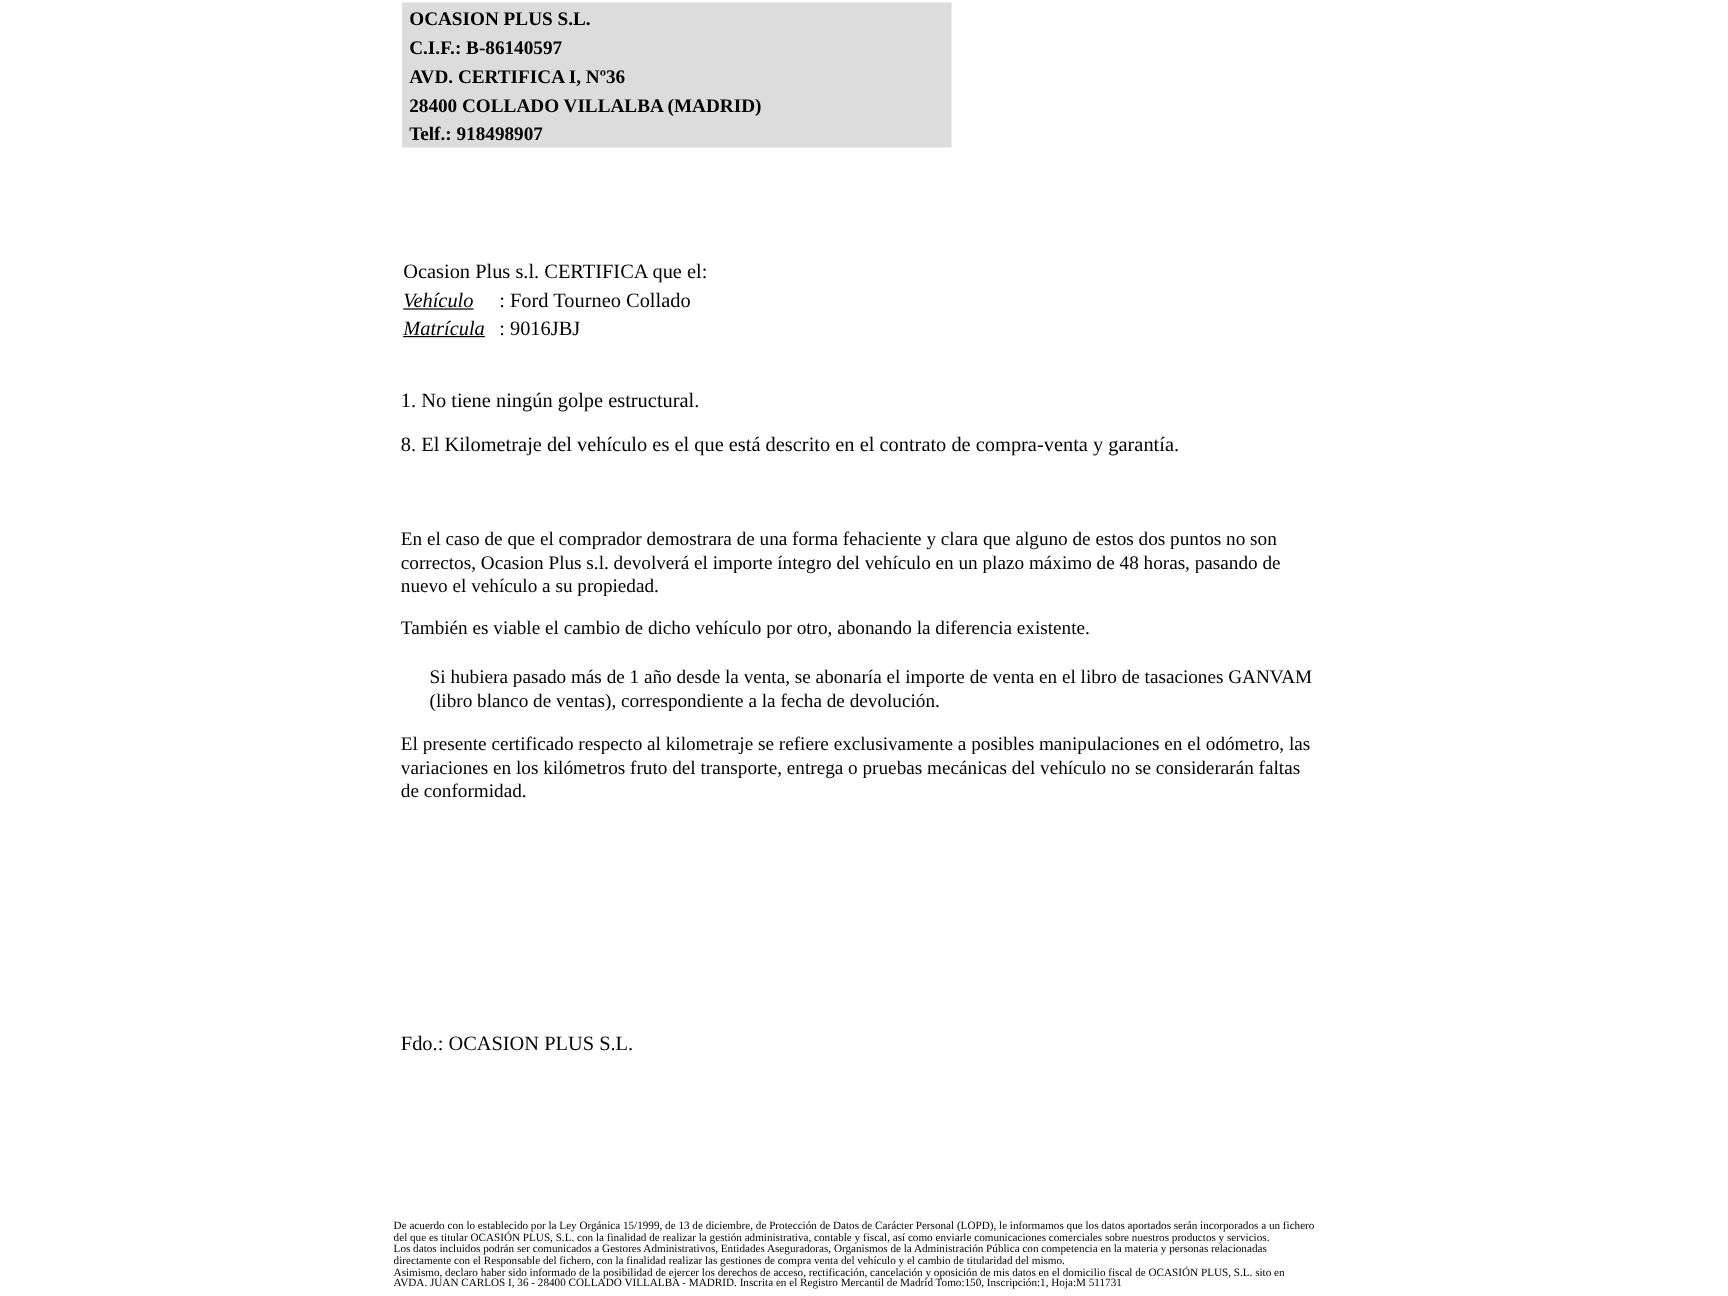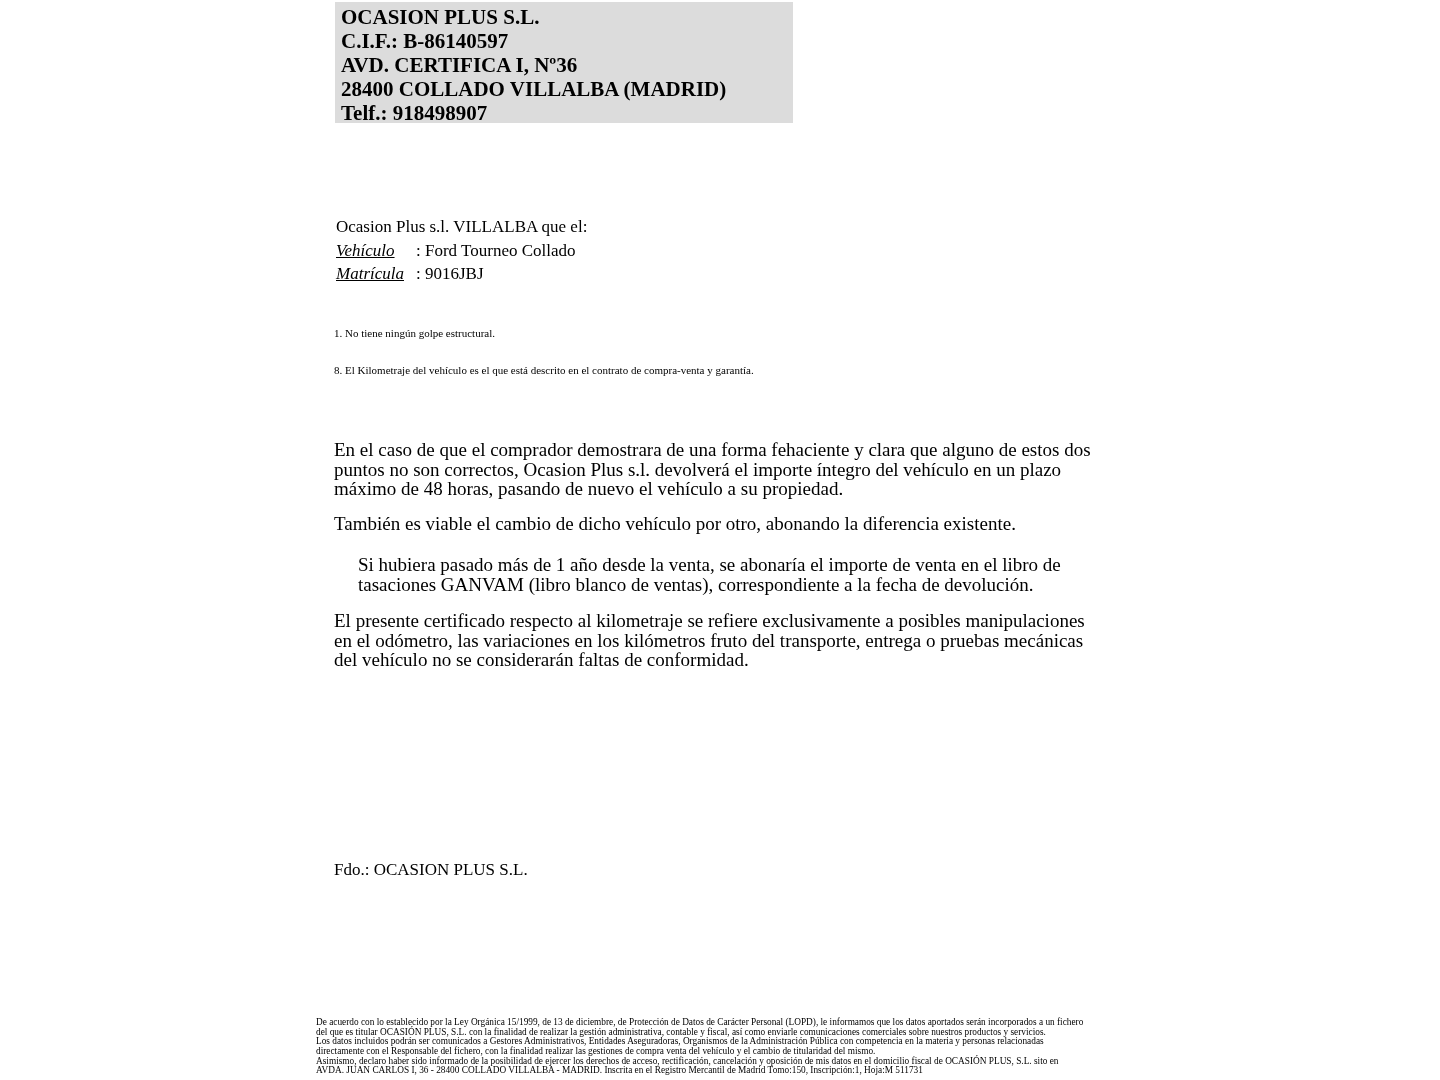--- a/index.html
+++ b/index.html
@@ -22,21 +22,21 @@
     position: absolute;
     left: 335px;
     top: 2px;
     width: 458px;
     height: 121px;
     background: #dcdcdc;
     padding: 3px 6px 0 6px;
   }
   .header-box .hline {
     font-weight: bold;
-    font-size: 21px;
+    font-size: 16px;
     line-height: 24px;
     white-space: nowrap;
   }
   
   .date-line {
     position: absolute;
     left: 681px;
     top: 170px;
     font-size: 17px;
     line-height: 20px;
@@ -56,51 +56,51 @@
     display: inline-block;
     width: 80px;
     text-decoration: underline;
     font-style: italic;
   }
   
   .point {
     position: absolute;
     left: 334px;
     width: 762px;
-    font-size: 11px;
+    font-size: 17px;
     line-height: 19.5px;
   }
   .point-1 { top: 324px; }
   .point-2 { top: 361px; }
   
   .para {
     position: absolute;
     left: 334px;
     width: 760px;
-    font-size: 19px;
+    font-size: 16px;
     line-height: 19.5px;
     text-align: left;
   }
   .para-1 { top: 440px; }
   .para-2 { top: 514px; }
   .para-3 { top: 555px; margin-left: 24px; }
   .para-4 { top: 611px; }
   
   .signature {
     position: absolute;
     left: 334px;
     top: 860px;
     font-size: 17px;
     line-height: 20px;
     white-space: nowrap;
   }
   
   .legal {
     position: absolute;
-    left: 316px;
+    left: 328px;
     top: 1018px;
     width: 772px;
     font-size: 9.3px;
     line-height: 9.65px;
   }
   .legal p { margin: 0; }
 </style>
 </head>
 <body>
 
@@ -109,21 +109,21 @@
   <div class="header-box">
     <div class="hline">OCASION PLUS S.L.</div>
     <div class="hline">C.I.F.: B-86140597</div>
     <div class="hline">AVD. CERTIFICA I, Nº36</div>
     <div class="hline">28400 COLLADO VILLALBA (MADRID)</div>
     <div class="hline">Telf.: 918498907</div>
   </div>
 
 
   <div class="cert-block">
-    <div class="cert-intro">Ocasion Plus s.l. VILLALBA que el:</div>
+    <div class="cert-intro">Ocasion Plus s.l. CERTIFICA que el:</div>
     <div class="cert-row">
       <span class="cert-label">Vehículo</span><span class="cert-value">: Ford Tourneo Collado</span>
     </div>
     <div class="cert-row">
       <span class="cert-label">Matrícula</span><span class="cert-value">: 9016JBJ</span>
     </div>
   </div>
 
   <div class="point point-1">1. No tiene ningún golpe estructural.</div>
   <div class="point point-2">8. El Kilometraje del vehículo es el que está descrito en el contrato de compra-venta y garantía.</div>

